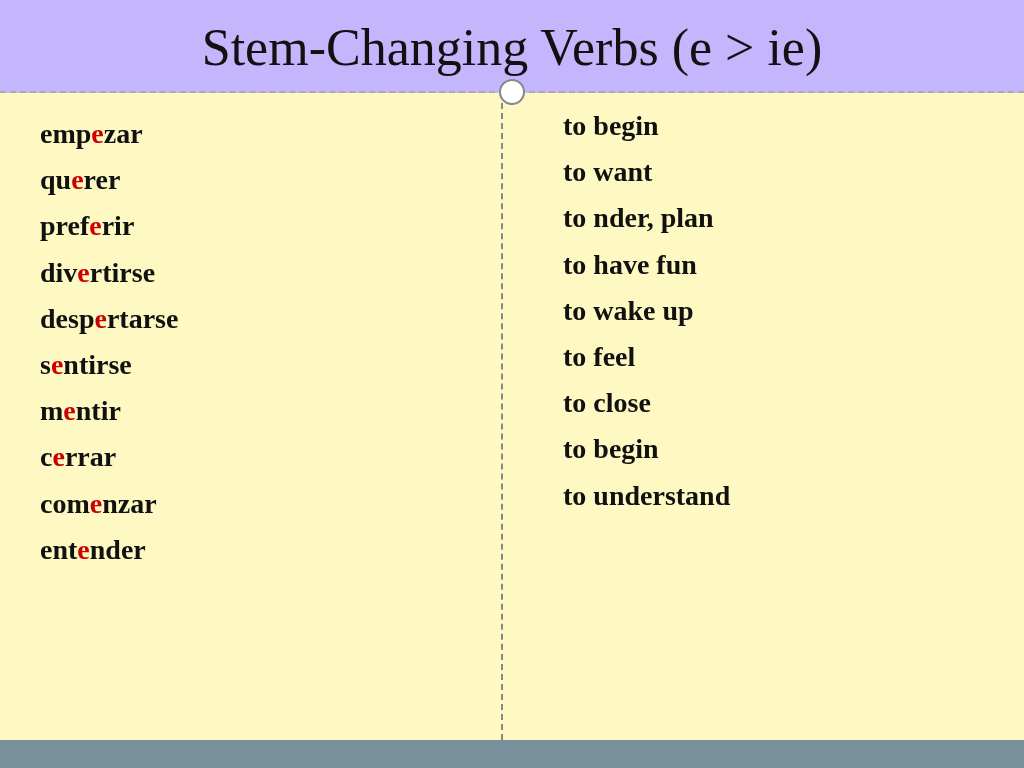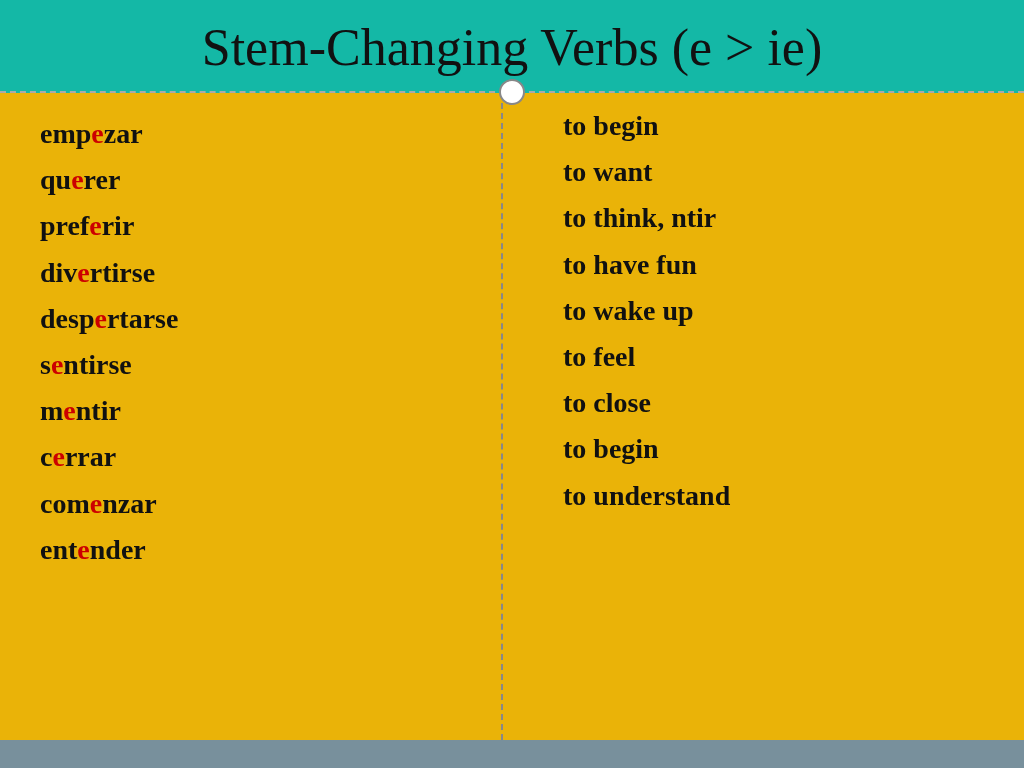--- a/index.html
+++ b/index.html
@@ -17,21 +17,21 @@
     }
 
     .slide {
       width: 1024px;
       height: 768px;
       display: flex;
       flex-direction: column;
     }
 
     .header {
-      background: #14b8a6;
+      background: #c4b5fd;
       text-align: center;
       padding: 18px 20px 14px 20px;
       border-bottom: 2px dashed #aaa;
       position: relative;
     }
 
     .header h1 {
       font-size: 52px;
       font-weight: normal;
       color: #111;
@@ -47,21 +47,21 @@
       height: 26px;
       border-radius: 50%;
       border: 2px solid #888;
       background: #fff;
       z-index: 10;
     }
 
     .content {
       flex: 1;
       display: flex;
-      background: #eab308;
+      background: #fef9c3;
     }
 
     .col-left {
       flex: 1;
       padding: 18px 24px 18px 40px;
       border-right: 2px dashed #888;
     }
 
     .col-right {
       flex: 1;
@@ -104,21 +104,21 @@
         <div class="verb-row">desp<span class="stem-e">e</span>rtarse</div>
         <div class="verb-row">s<span class="stem-e">e</span>ntirse</div>
         <div class="verb-row">m<span class="stem-e">e</span>ntir</div>
         <div class="verb-row">c<span class="stem-e">e</span>rrar</div>
         <div class="verb-row">com<span class="stem-e">e</span>nzar</div>
         <div class="verb-row">ent<span class="stem-e">e</span>nder</div>
       </div>
     <div class="col-right" id="col-right">
         <div class="verb-row">to begin</div>
         <div class="verb-row">to want</div>
-        <div class="verb-row">to think, ntir</div>
+        <div class="verb-row">to nder, plan</div>
         <div class="verb-row">to have fun</div>
         <div class="verb-row">to wake up</div>
         <div class="verb-row">to feel</div>
         <div class="verb-row">to close</div>
         <div class="verb-row">to begin</div>
         <div class="verb-row">to understand</div>
       </div>
   </div>
 
   <div class="footer-bar"></div>

